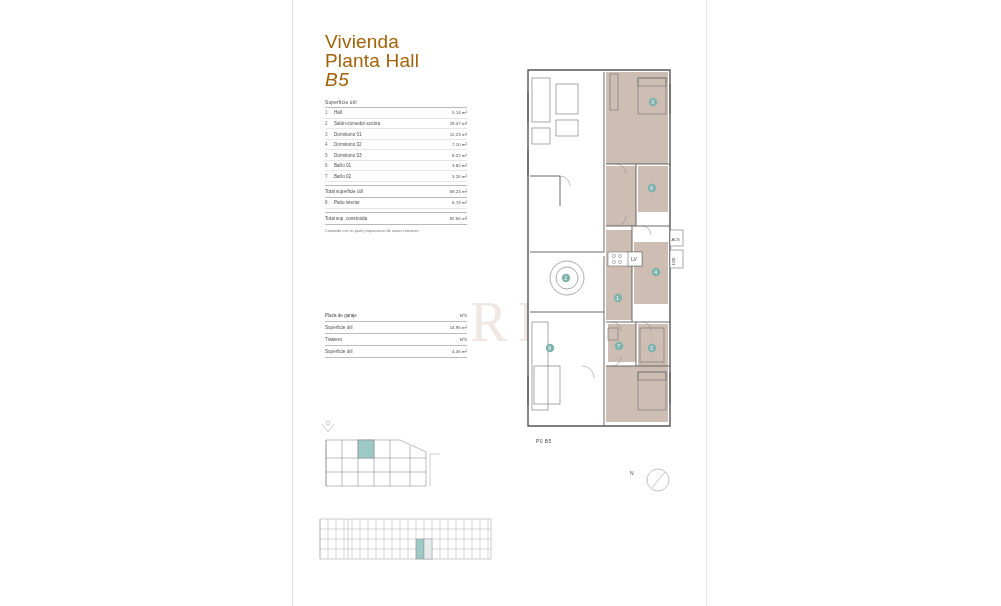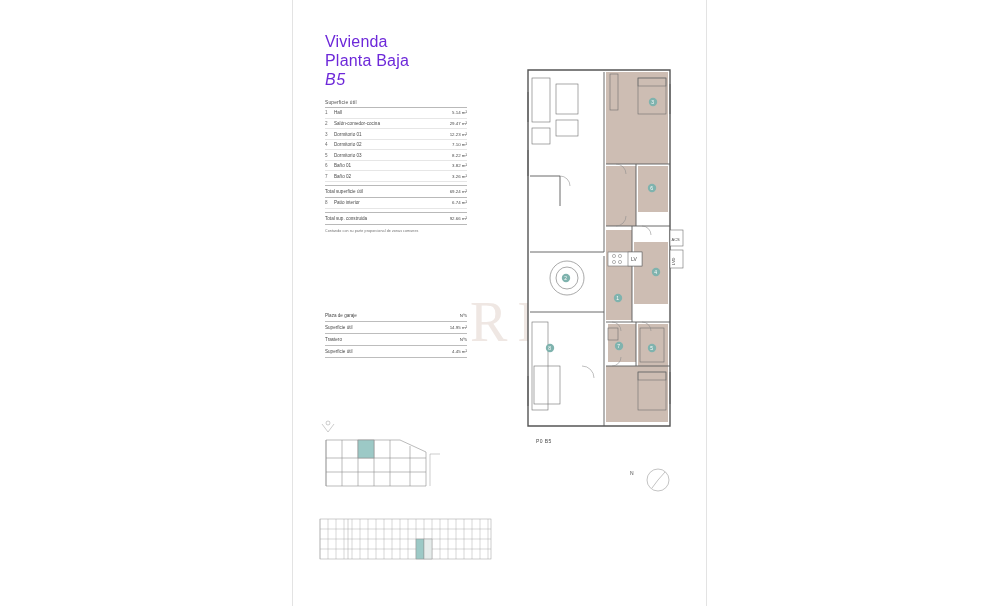--- a/index.html
+++ b/index.html
@@ -34,23 +34,23 @@
   .rule-right { left: 706px; }
 
   
   .title-block {
     position: absolute;
     left: 325px;
     top: 32px;
     width: 200px;
   }
   .title-line {
-    font-size: 16px;
+    font-size: 19px;
     font-weight: 400;
-    color: #6d28d9;
+    color: #a16207;
     line-height: 19px;
     letter-spacing: 0.2px;
   }
   .title-line.code { letter-spacing: 0.5px; font-style: italic; }
 
   
   .schedule {
     position: absolute;
     left: 325px;
     top: 100px;
@@ -187,21 +187,21 @@
 
 <div class="page">
 
   <div class="rule-v rule-left"></div>
   <div class="rule-v rule-right"></div>
 
   <div class="watermark">RICK</div>
 
   <div class="title-block">
     <div class="title-line">Vivienda</div>
-    <div class="title-line">Planta Baja</div>
+    <div class="title-line">Planta Hall</div>
     <div class="title-line code">B5</div>
   </div>
 
   <div class="schedule">
     <div class="sec-head">Superficie útil</div>
 
     <div class="row">
       <span class="num">1</span>
       <span class="name">Hall</span>
       <span class="val">5.14 m²</span>

